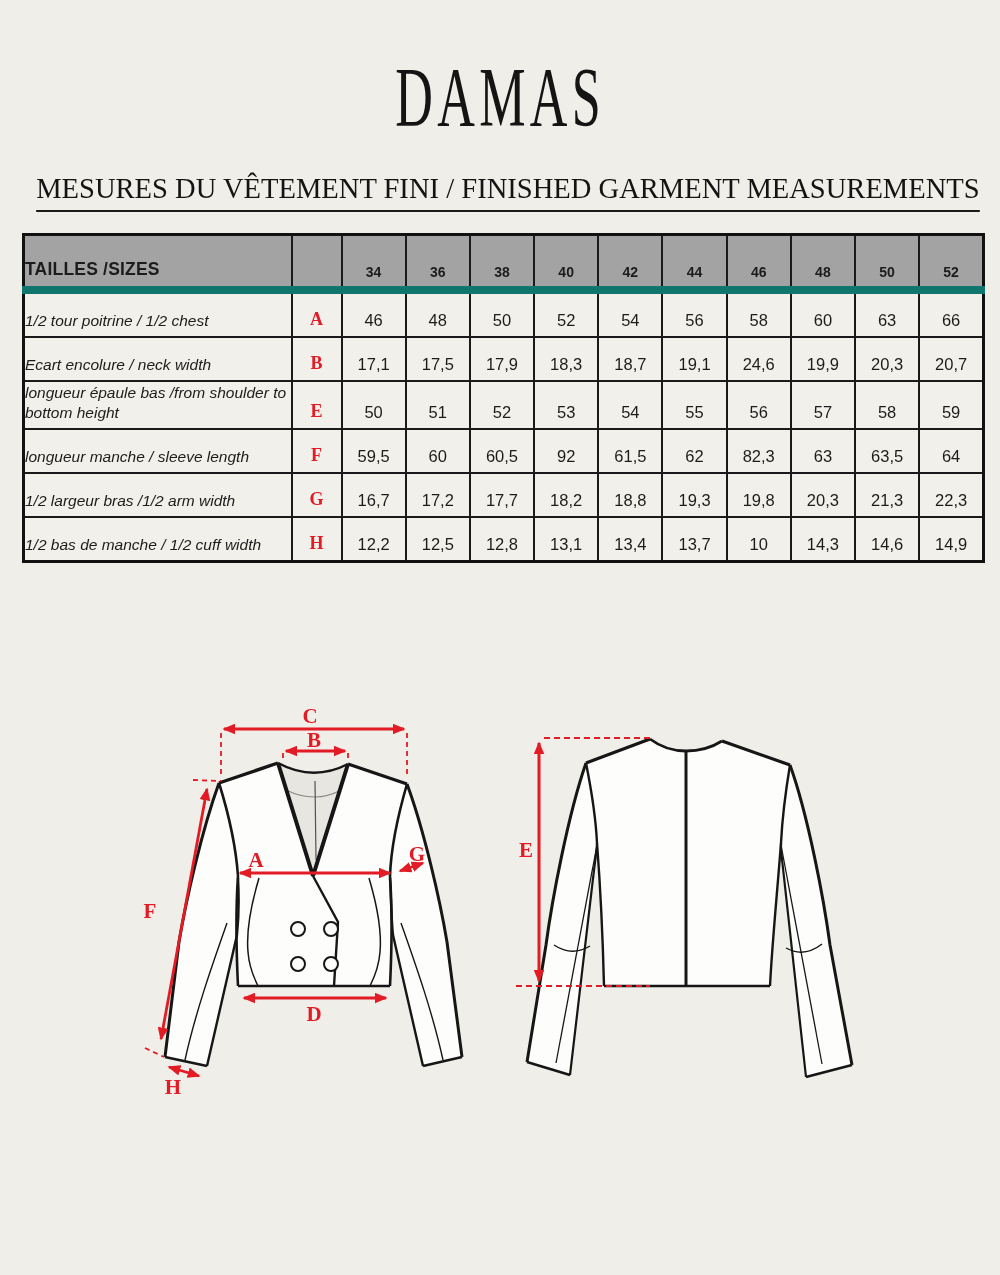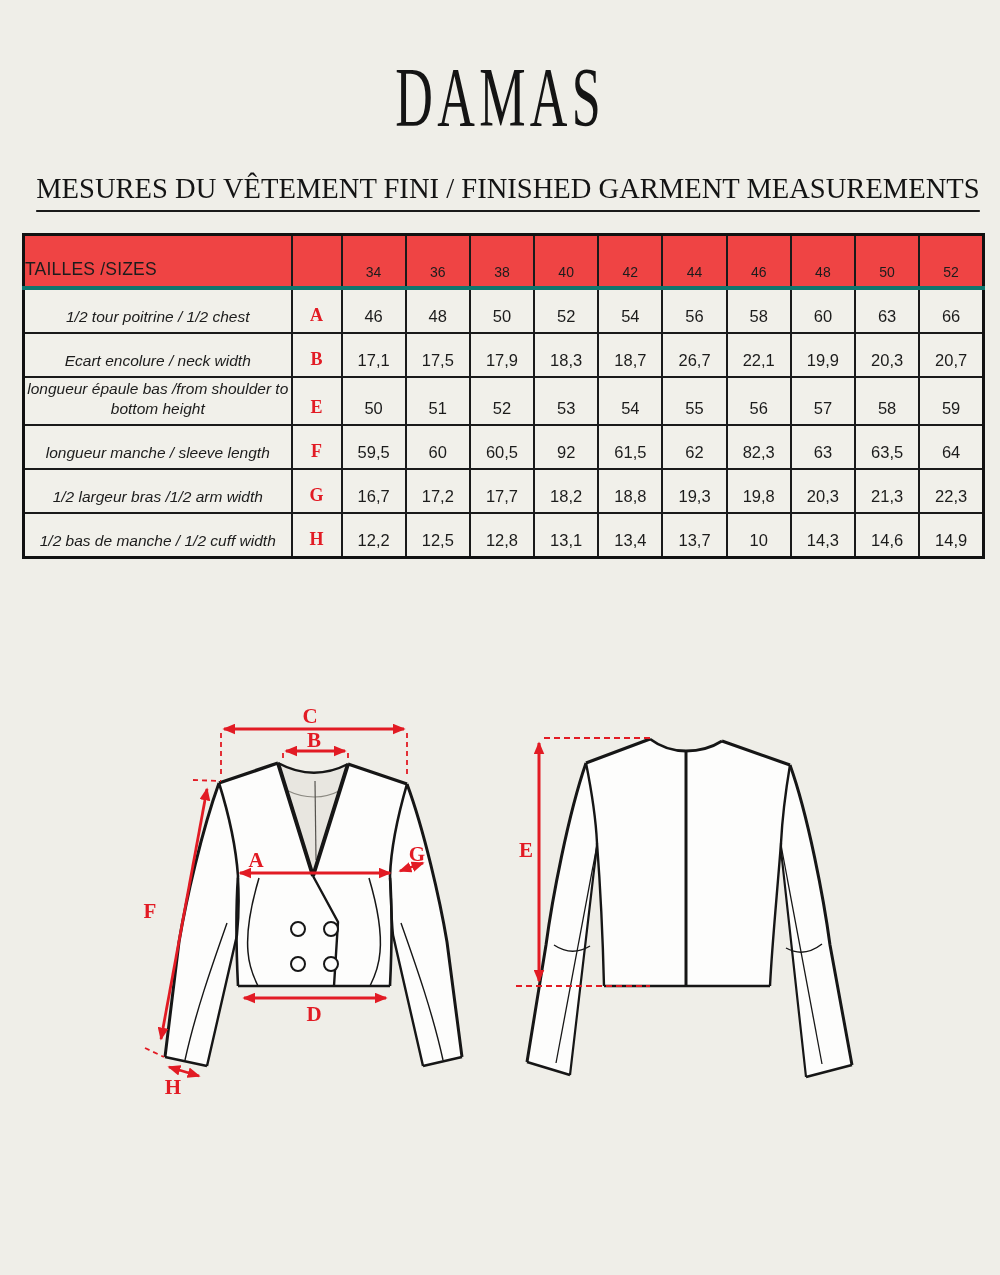--- a/index.html
+++ b/index.html
@@ -41,33 +41,33 @@
     border-collapse:collapse;
     background:#f1f0ea;
   }
   table.sizes th,table.sizes td{
     border:2px solid #1a1a1a;
     vertical-align:bottom;
     padding:0 0 6px 0;
     overflow:hidden;
   }
   table.sizes thead th{
-    background:#ef4444;
+    background:#a3a3a3;
     height:44px;
-    border-bottom:4px solid #0f766e;
-    font-weight:normal;
+    border-bottom:8px solid #0f766e;
+    font-weight:bold;
   }
   table.sizes{border:3px solid #111;}
   th.corner{
     text-align:left;padding-left:7px;
     font-size:17.5px;letter-spacing:.2px;
   }
   th.size-col{text-align:center;font-size:14px;}
   td.mlabel{
-    text-align:center;padding-left:7px;
+    text-align:left;padding-left:7px;
     font-style:italic;font-size:15.5px;line-height:1.25;
   }
   td.mletter{
     text-align:center;
     font-family:"Liberation Serif",serif;font-weight:bold;
     font-size:18px;color:#e21b24;padding-bottom:5px;
   }
   td.mvalue{text-align:center;font-size:16.5px;}
   tr.mrow td{height:36px;}
   tr.mrow.tall td{height:40px;}
@@ -138,22 +138,22 @@
           <td class="mvalue">66</td>
         </tr>
         <tr class="mrow">
           <td class="mlabel">Ecart encolure / neck width</td>
           <td class="mletter">B</td>
           <td class="mvalue">17,1</td>
           <td class="mvalue">17,5</td>
           <td class="mvalue">17,9</td>
           <td class="mvalue">18,3</td>
           <td class="mvalue">18,7</td>
-          <td class="mvalue">26,7</td>
-          <td class="mvalue">22,1</td>
+          <td class="mvalue">19,1</td>
+          <td class="mvalue">24,6</td>
           <td class="mvalue">19,9</td>
           <td class="mvalue">20,3</td>
           <td class="mvalue">20,7</td>
         </tr>
         <tr class="mrow tall">
           <td class="mlabel">longueur épaule bas /from shoulder to bottom height</td>
           <td class="mletter">E</td>
           <td class="mvalue">50</td>
           <td class="mvalue">51</td>
           <td class="mvalue">52</td>

